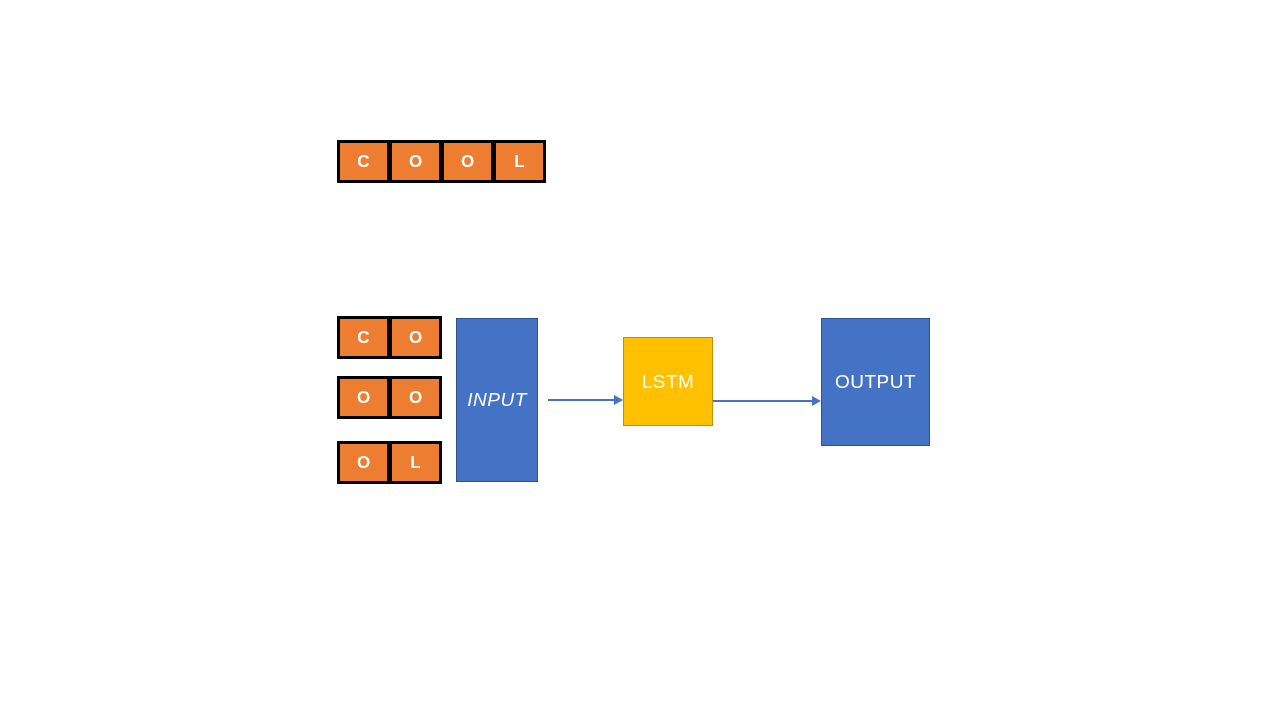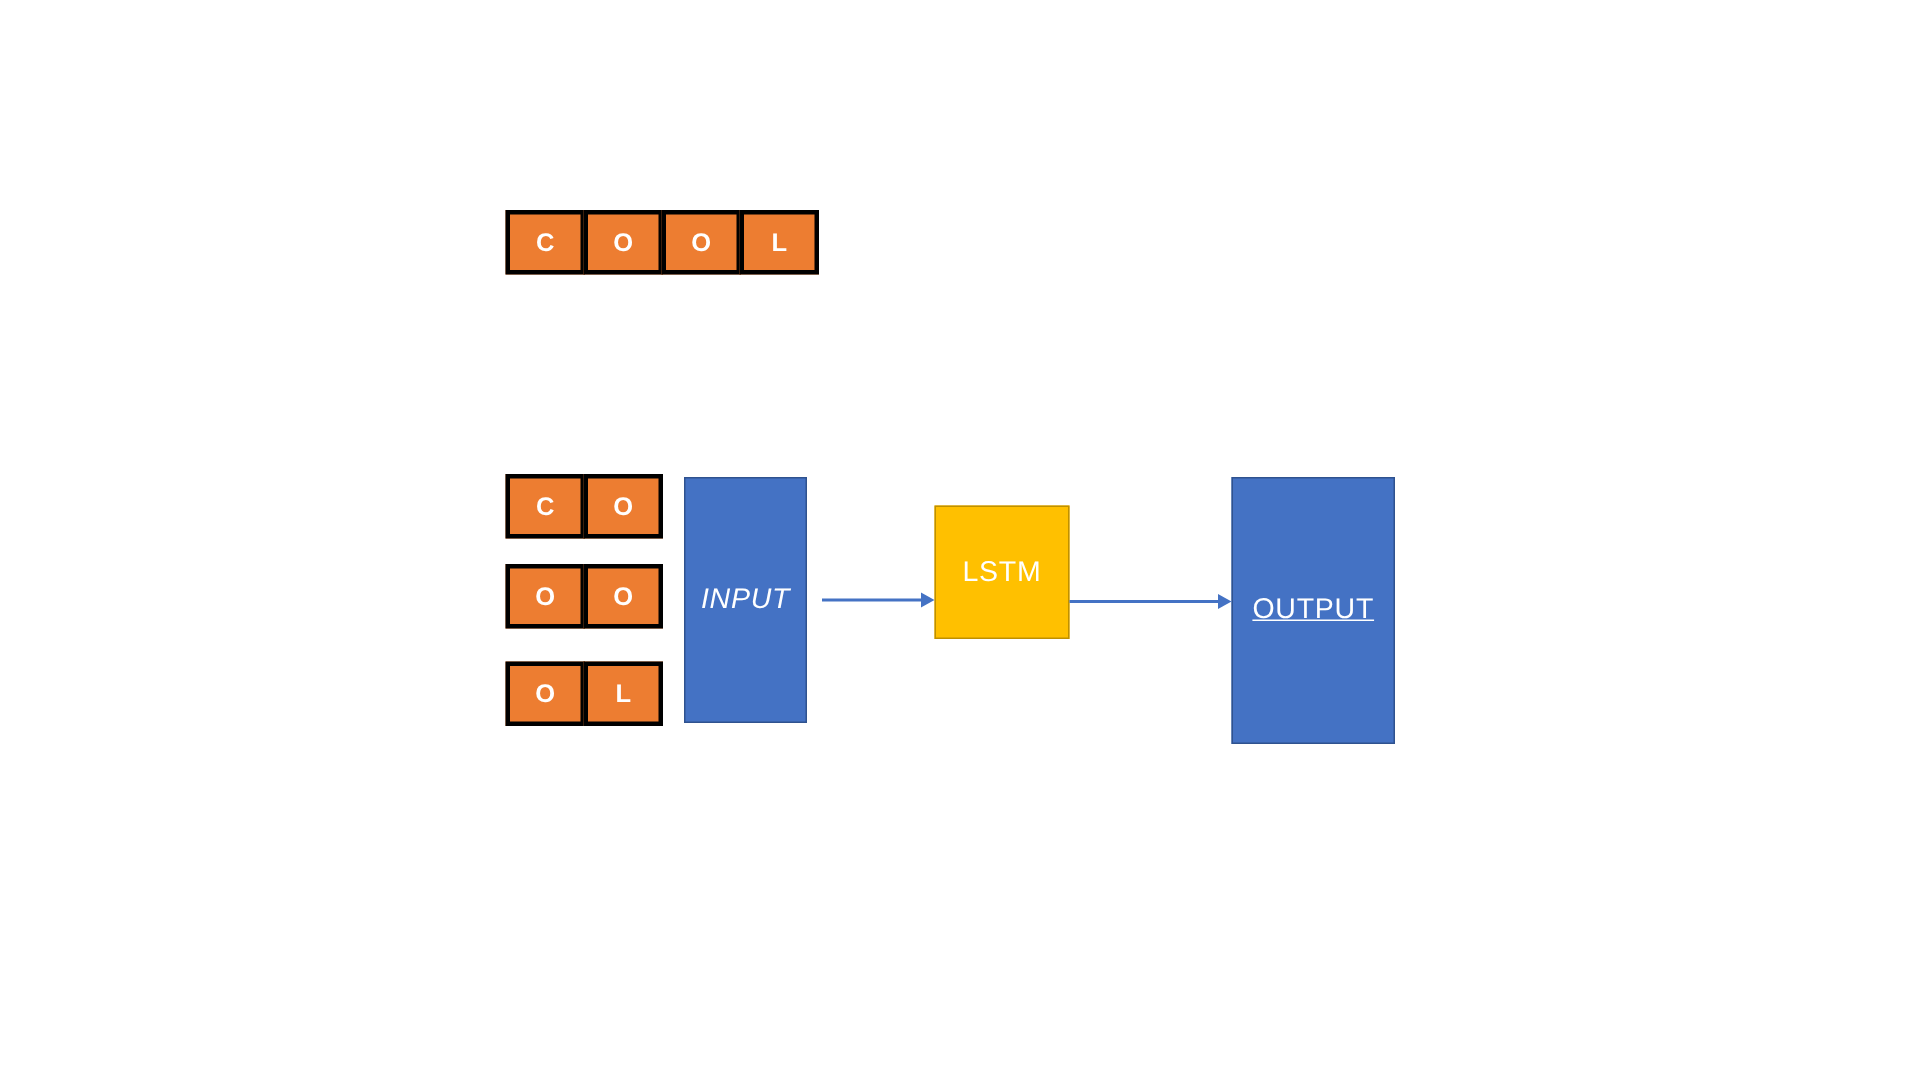--- a/index.html
+++ b/index.html
@@ -54,24 +54,23 @@
     background: var(--node-blue-fill, #4472C4);
     border: 1px solid var(--node-blue-border, #2F528F);
     font-style: italic;
   }
   .node-lstm {
     left: 623px; top: 337px; width: 90px; height: 89px;
     background: var(--node-yellow-fill, #FFC000);
     border: 1px solid var(--node-yellow-border, #BF9000);
   }
   .node-output {
-    left: 821px; top: 318px; width: 109px; height: 178px;
+    left: 821px; top: 318px; width: 109px; height: 128px;
     background: var(--node-blue-fill, #4472C4);
     border: 1px solid var(--node-blue-border, #2F528F);
-    text-decoration: underline;
   }
   
   .arrow {
     position: absolute;
     height: 2px;
     background: var(--arrow, #4472C4);
   }
   .arrow::after {
     content: '';
     position: absolute;

